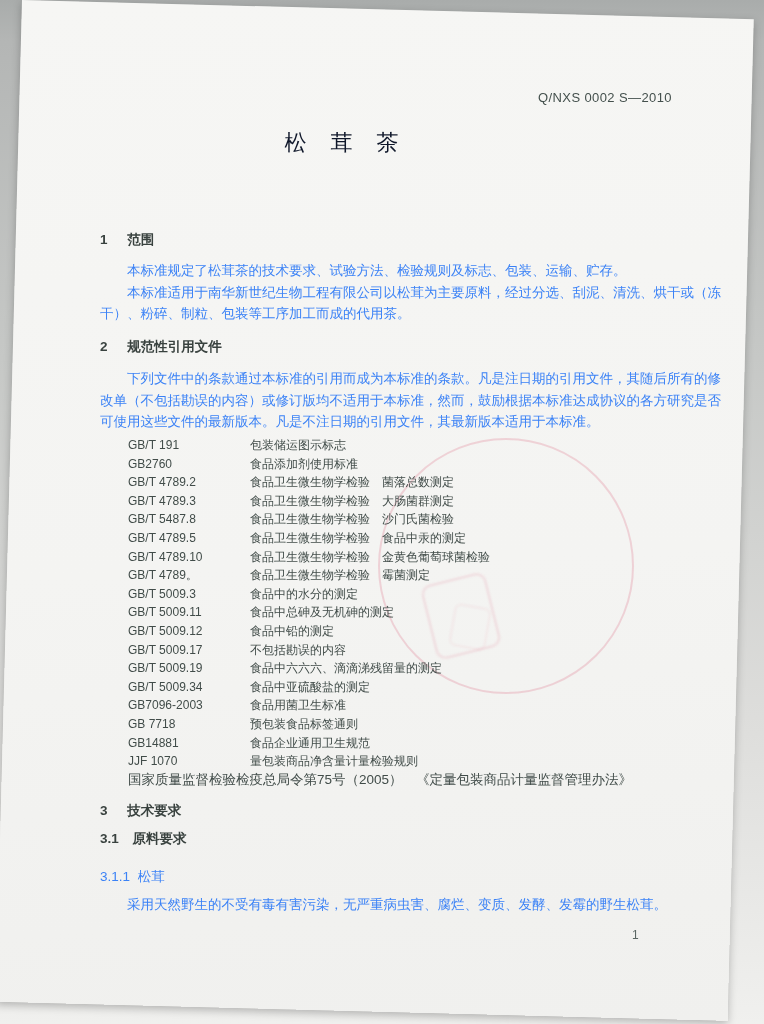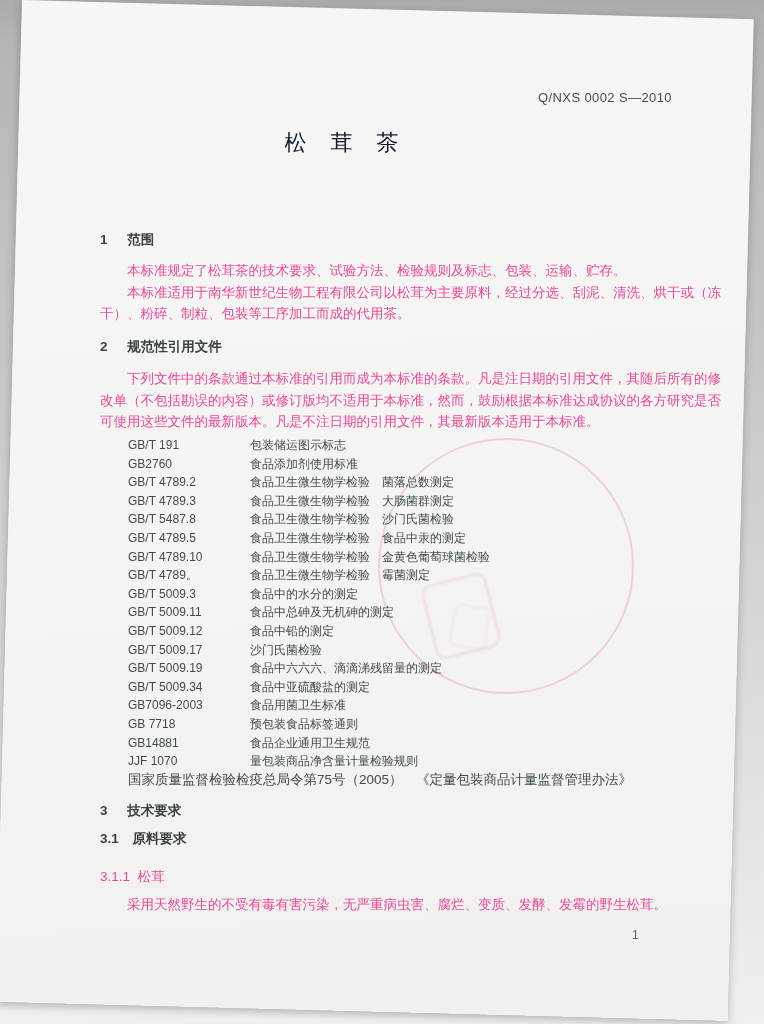--- a/index.html
+++ b/index.html
@@ -14,21 +14,21 @@
     transform: rotate(1.5deg); transform-origin: 0 0;
     box-shadow: 0 3px 9px rgba(0,0,0,0.25);
   }
   .overlay { position:absolute; left:0; top:0; width:764px; height:1024px; color:#414c49; }
   .block { position:absolute; }
   .doc-code { font-size:13px; letter-spacing:0.4px; color:#44504d; }
   .title { text-align:center; font-size:22px; letter-spacing:9px; color:#0f172a; }
   .sec-head { font-size:13.5px; font-weight:bold; color:#39423f; }
   .sec-head .num { display:inline-block; margin-right:16px; }
   .sec-head.sub .num { margin-right:10px; }
-  .body { font-size:13.5px; line-height:21.5px; color:#ec4899; }
+  .body { font-size:13.5px; line-height:21.5px; color:#3b82f6; }
   .body p { margin:0; text-indent:2em; }
   .ref-list { font-size:12px; }
   .ref-row { display:flex; line-height:18.6px; }
   .ref-code { width:122px; flex:none; }
   .ref-title { flex:1; }
   .law-line { font-size:13.5px; line-height:18.6px; }
   .page-num { font-size:12px; color:#5a6663; }
   .seal {
     position:absolute; left:378px; top:438px; width:252px; height:252px;
     border:2.5px solid rgba(225,130,150,0.30); border-radius:50%;
@@ -131,21 +131,21 @@
         <span class="ref-title">食品中总砷及无机砷的测定</span>
       </div>
 
       <div class="ref-row">
         <span class="ref-code">GB/T 5009.12</span>
         <span class="ref-title">食品中铅的测定</span>
       </div>
 
       <div class="ref-row">
         <span class="ref-code">GB/T 5009.17</span>
-        <span class="ref-title">沙门氏菌检验</span>
+        <span class="ref-title">不包括勘误的内容</span>
       </div>
 
       <div class="ref-row">
         <span class="ref-code">GB/T 5009.19</span>
         <span class="ref-title">食品中六六六、滴滴涕残留量的测定</span>
       </div>
 
       <div class="ref-row">
         <span class="ref-code">GB/T 5009.34</span>
         <span class="ref-title">食品中亚硫酸盐的测定</span>

